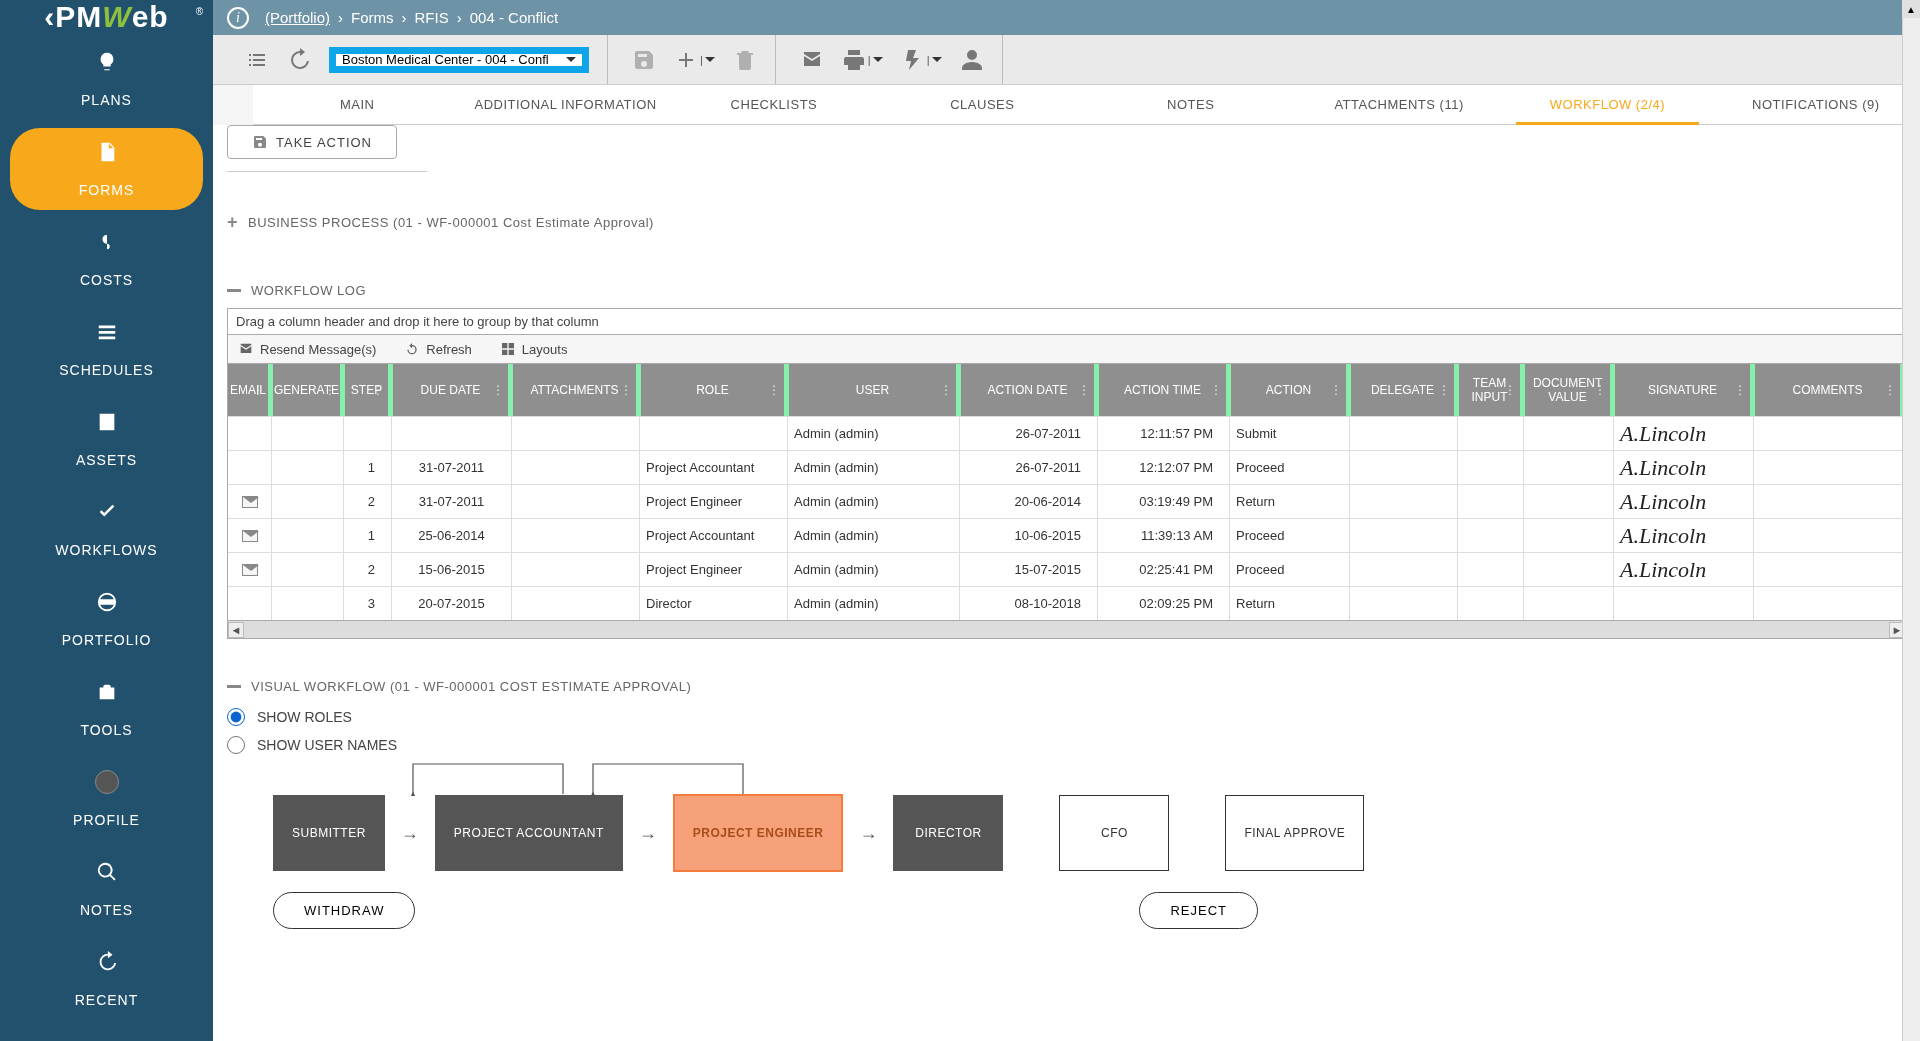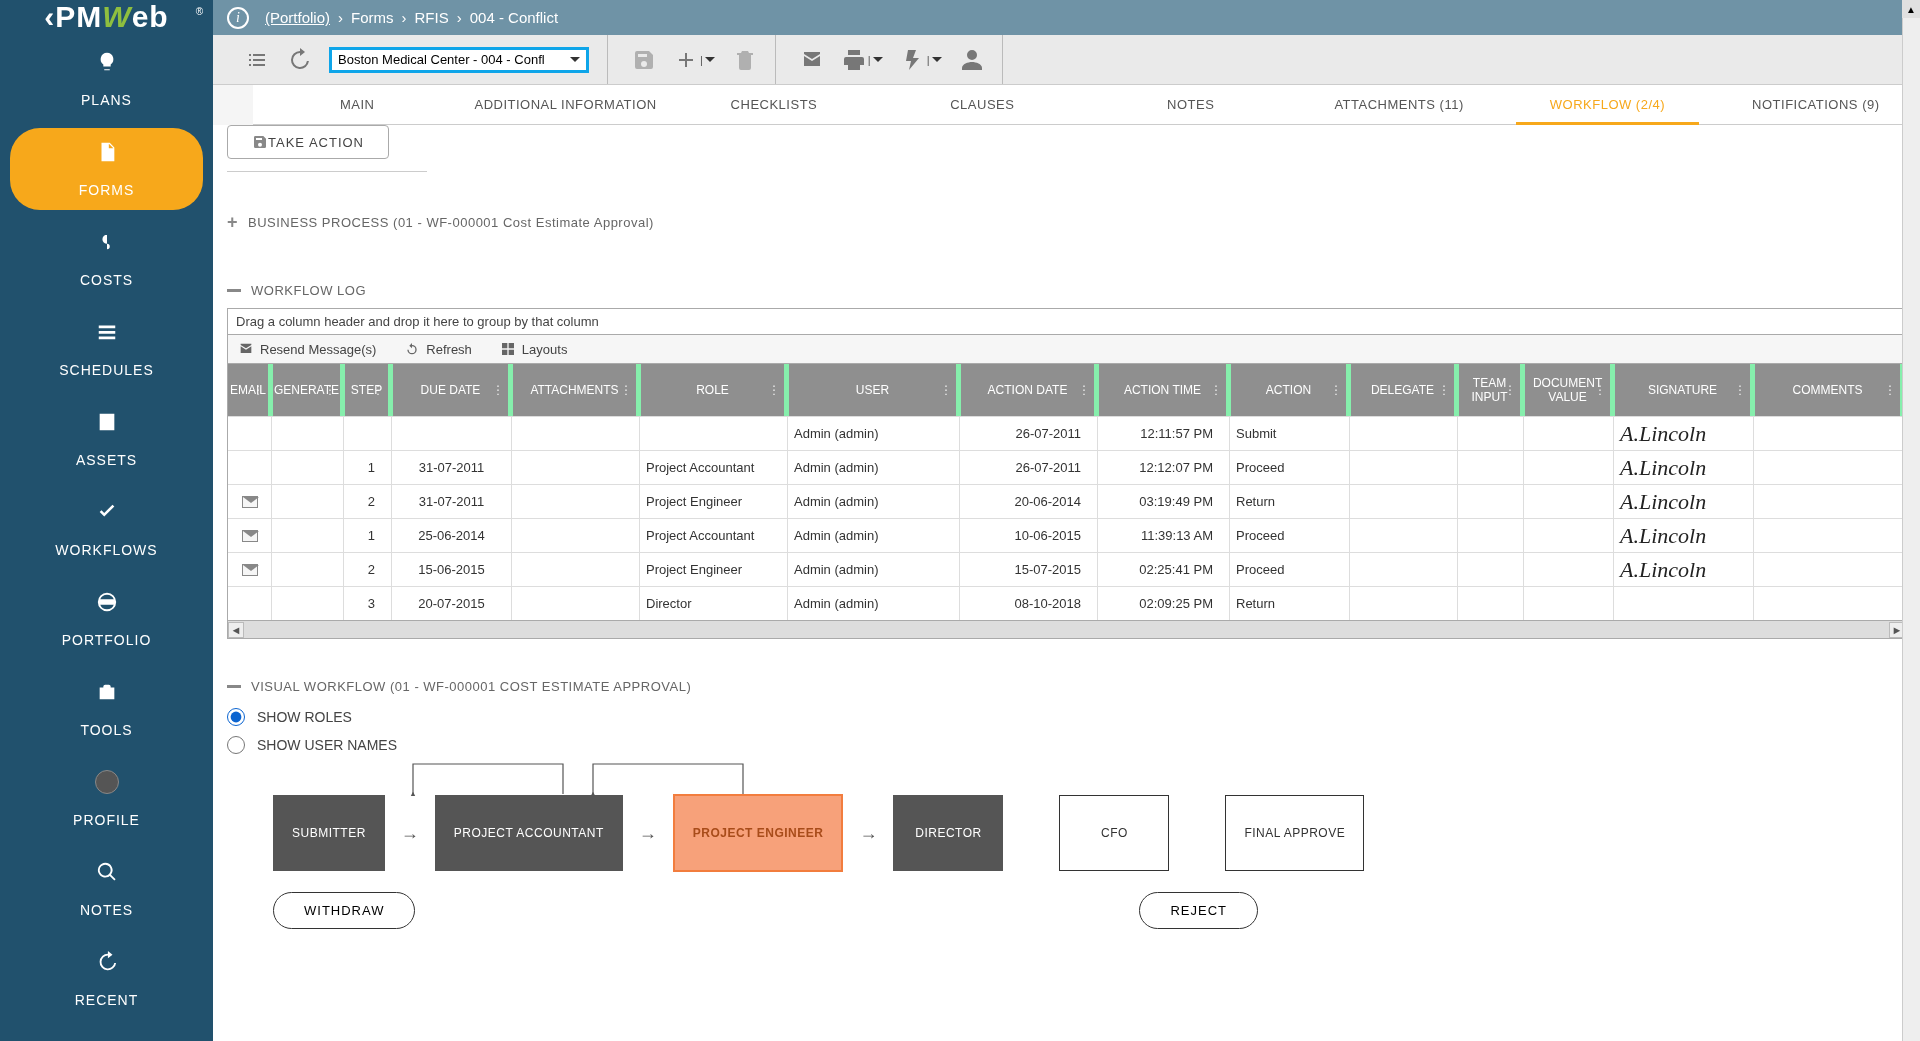--- a/index.html
+++ b/index.html
@@ -20,35 +20,35 @@
 
 
 .content { flex: 1; display: flex; flex-direction: column; position: relative; }
 .breadcrumb-bar { height: 35px; background: #6f93a6; color: #fff; display: flex; align-items: center; padding: 0 14px; font-size: 15px; gap: 8px; }
 .breadcrumb-bar a { color: #fff; text-decoration: underline; }
 .info-circle { width: 22px; height: 22px; border: 2px solid #fff; border-radius: 50%; display: inline-flex; align-items: center; justify-content: center; font-style: italic; font-family: Georgia, serif; font-size: 14px; margin-right: 8px; }
 .toolbar { height: 50px; background: #eaeaea; display: flex; align-items: center; padding: 0 14px; gap: 6px; border-bottom: 1px solid #ccc; }
 .tb-group { display: flex; align-items: center; gap: 18px; padding: 0 18px; border-right: 1px solid #bbb; height: 100%; }
 .tb-icon { width: 24px; height: 24px; fill: #777; cursor: pointer; }
 .tb-icon.disabled { opacity: .5; }
-.dropdown { border: 3px solid #0ea5e9; height: 26px; width: 260px; display: flex; align-items: center; padding: 0 6px; font-size: 13px; background: #fff; justify-content: space-between; }
+.dropdown { border: 7px solid #0ea5e9; height: 26px; width: 260px; display: flex; align-items: center; padding: 0 6px; font-size: 13px; background: #fff; justify-content: space-between; }
 .dropdown .chev { width: 10px; height: 10px; fill: #333; }
 .split { display: flex; align-items: center; gap: 2px; }
 .split .sep { font-size: 11px; color: #555; }
 .split .chev { width: 10px; height: 10px; fill: #333; }
 
 
 .tabs { height: 40px; background: #fff; display: flex; align-items: center; border-bottom: 1px solid #ccc; font-size: 13px; letter-spacing: .5px; margin-left: 40px; }
 .tab { flex: 1; text-align: center; color: #555; padding: 12px 4px; cursor: pointer; position: relative; }
 .tab.active { color: #f7a81b; }
 .tab.active::after { content: ""; position: absolute; left: 6%; right: 6%; bottom: -1px; height: 3px; background: #f7a81b; }
 
 
 .main { flex: 1; overflow: auto; padding: 0 0 40px 0; background: #fff; }
-.take-action-btn { display: inline-flex; align-items: center; border: 1px solid #aaa; padding: 8px 24px; margin: 0 0 12px 14px; border-radius: 4px; font-size: 13px; letter-spacing: 1px; color: #444; cursor: pointer; }
+.take-action-btn { display: inline-flex; align-items: center; gap: 8px; border: 1px solid #aaa; padding: 8px 24px; margin: 0 0 12px 14px; border-radius: 4px; font-size: 13px; letter-spacing: 1px; color: #444; cursor: pointer; }
 .hr { border-top: 1px solid #ccc; margin: 0 0 36px 14px; width: 200px; }
 .section-row { display: flex; align-items: center; gap: 10px; padding: 4px 14px; font-size: 13px; color: #666; letter-spacing: .5px; }
 .section-row .plus { font-size: 18px; font-weight: bold; color: #888; }
 .section-row .minus { width: 14px; height: 3px; background: #888; display: inline-block; }
 
 
 .group-bar { border: 1px solid #aaa; margin: 6px 14px 0 14px; padding: 5px 8px; font-size: 13px; color: #444; background: #fff; }
 .grid-toolbar { border: 1px solid #aaa; border-top: none; margin: 0 14px; padding: 6px 10px; display: flex; gap: 28px; align-items: center; font-size: 13px; color: #444; background: #f6f6f6; }
 .grid-toolbar .item { display: flex; align-items: center; gap: 6px; cursor: pointer; }
 .grid-toolbar svg { width: 16px; height: 16px; fill: #666; }

